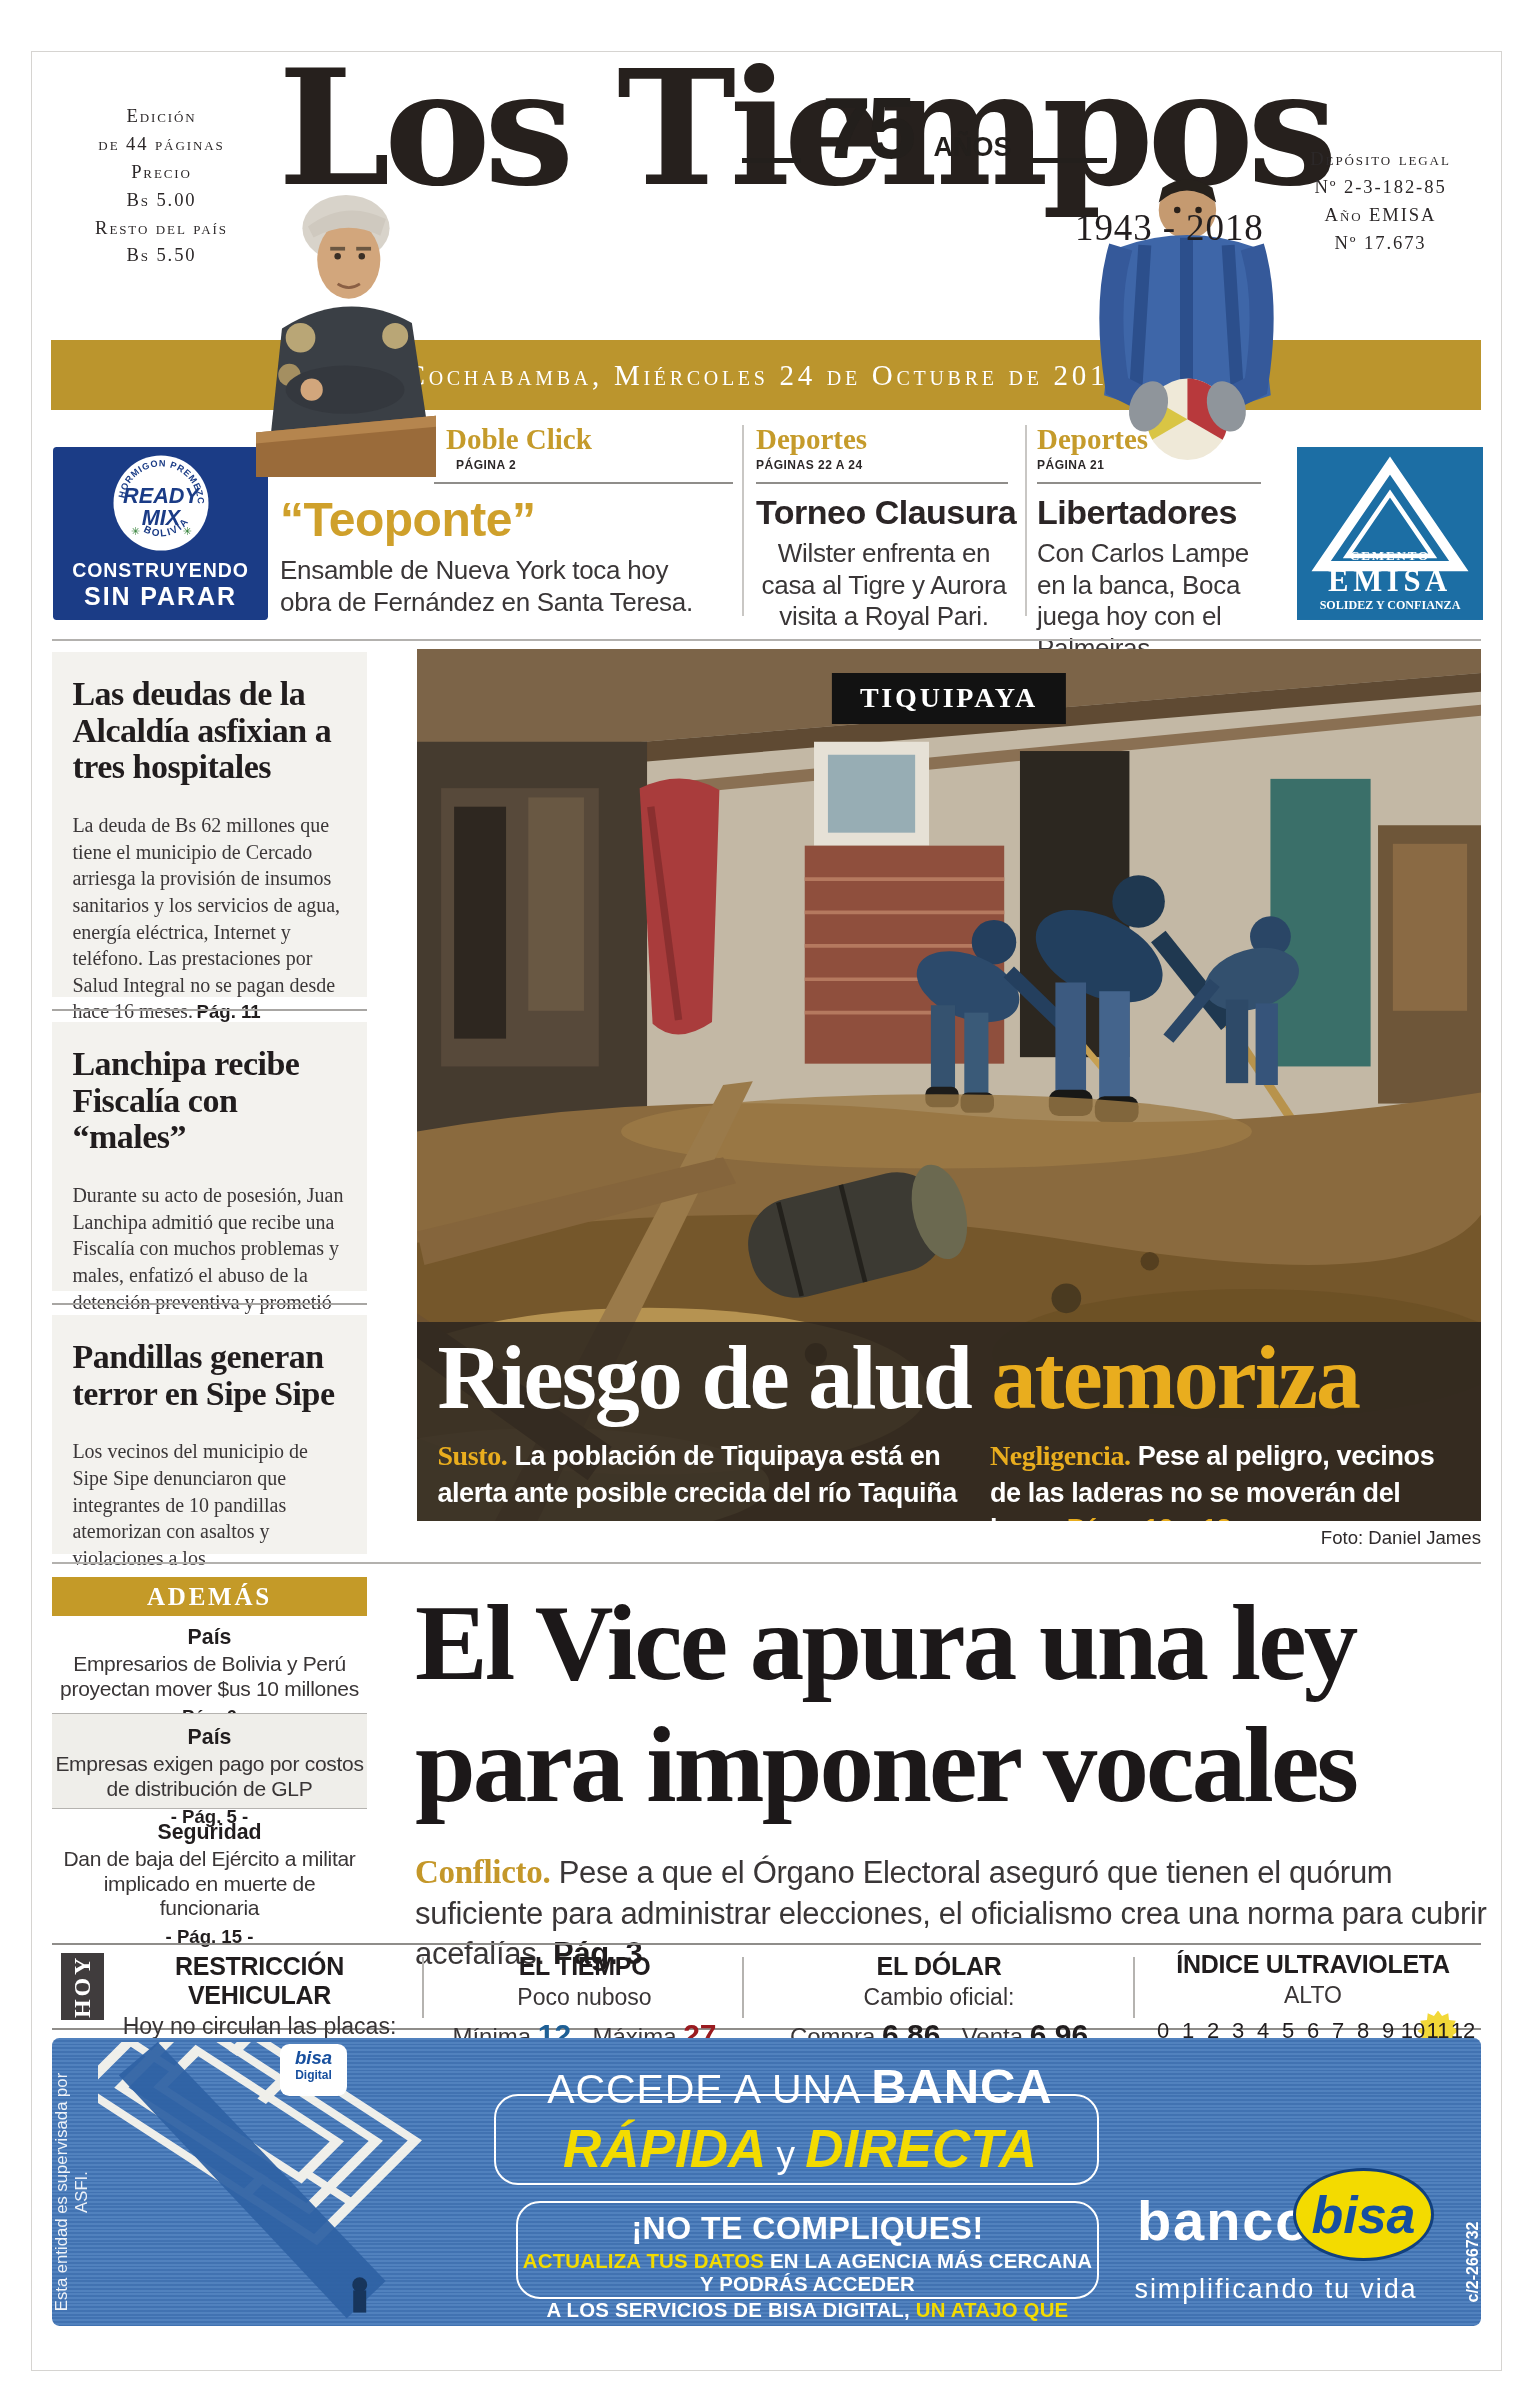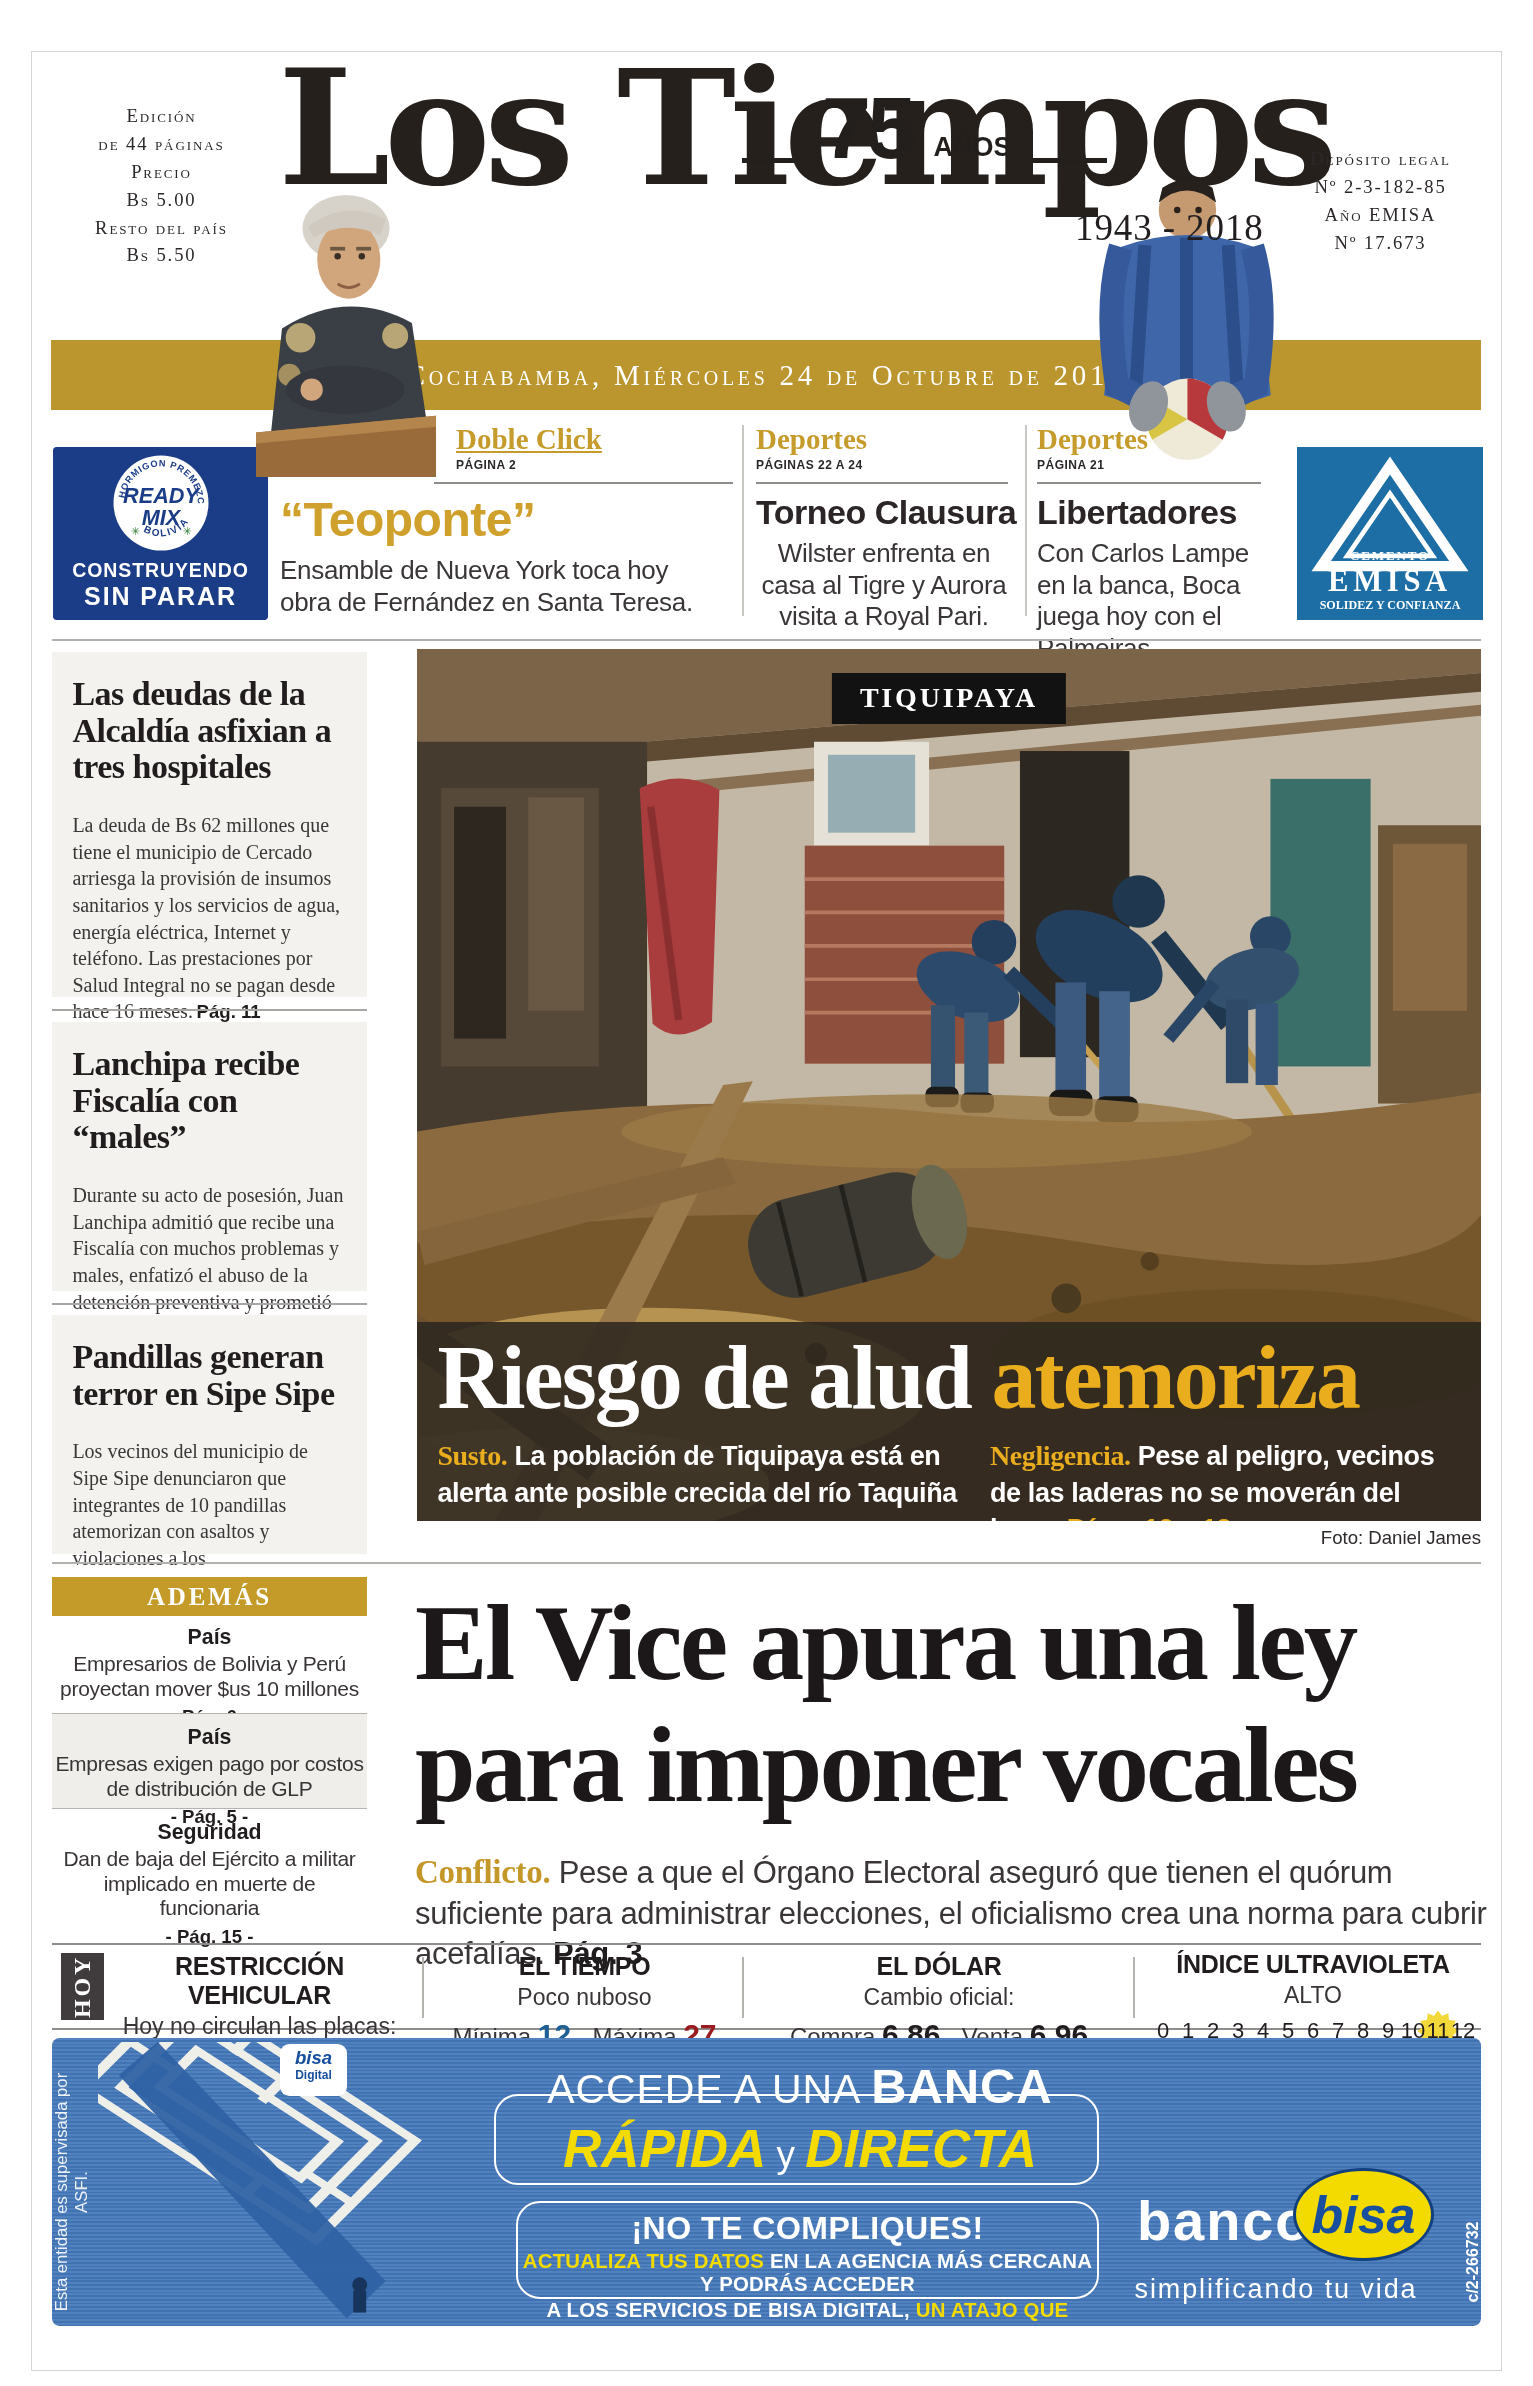--- a/index.html
+++ b/index.html
@@ -201,21 +201,21 @@
       <text font-size="12" font-weight="bold" fill="#1b3c86" letter-spacing="2">
         <textPath href="#rbot" startOffset="32%">BOLIVIA</textPath>
       </text>
       <text x="24" y="98" font-size="13" fill="#2e7d32">✳</text>
       <text x="86" y="98" font-size="13" fill="#2e7d32">✳</text>
     </svg>
     <div class="sl1">CONSTRUYENDO</div>
     <div class="sl2">SIN PARAR</div>
   </div>
 
-  <div class="abs kicker" style="left:456px;top:423px;text-decoration:underline;">Doble Click</div>
+  <div class="abs kicker" style="left:446px;top:423px;">Doble Click</div>
   <div class="abs pagelab" style="left:456px;top:458px;">PÁGINA 2</div>
   <div class="abs trule" style="left:434px;top:482px;width:299px;"></div>
   <div class="abs ttitle gold" style="left:280px;top:492px;">“Teoponte”</div>
   <div class="abs tbody" style="left:280px;top:555px;width:445px;">Ensamble de Nueva York toca hoy obra de Fernández en Santa Teresa.</div>
 
   <div class="abs vdivt" style="left:742px;top:425px;height:191px;"></div>
 
   <div class="abs kicker" style="left:756px;top:423px;">Deportes</div>
   <div class="abs pagelab" style="left:756px;top:458px;">PÁGINAS 22 A 24</div>
   <div class="abs trule" style="left:756px;top:482px;width:252px;"></div>

